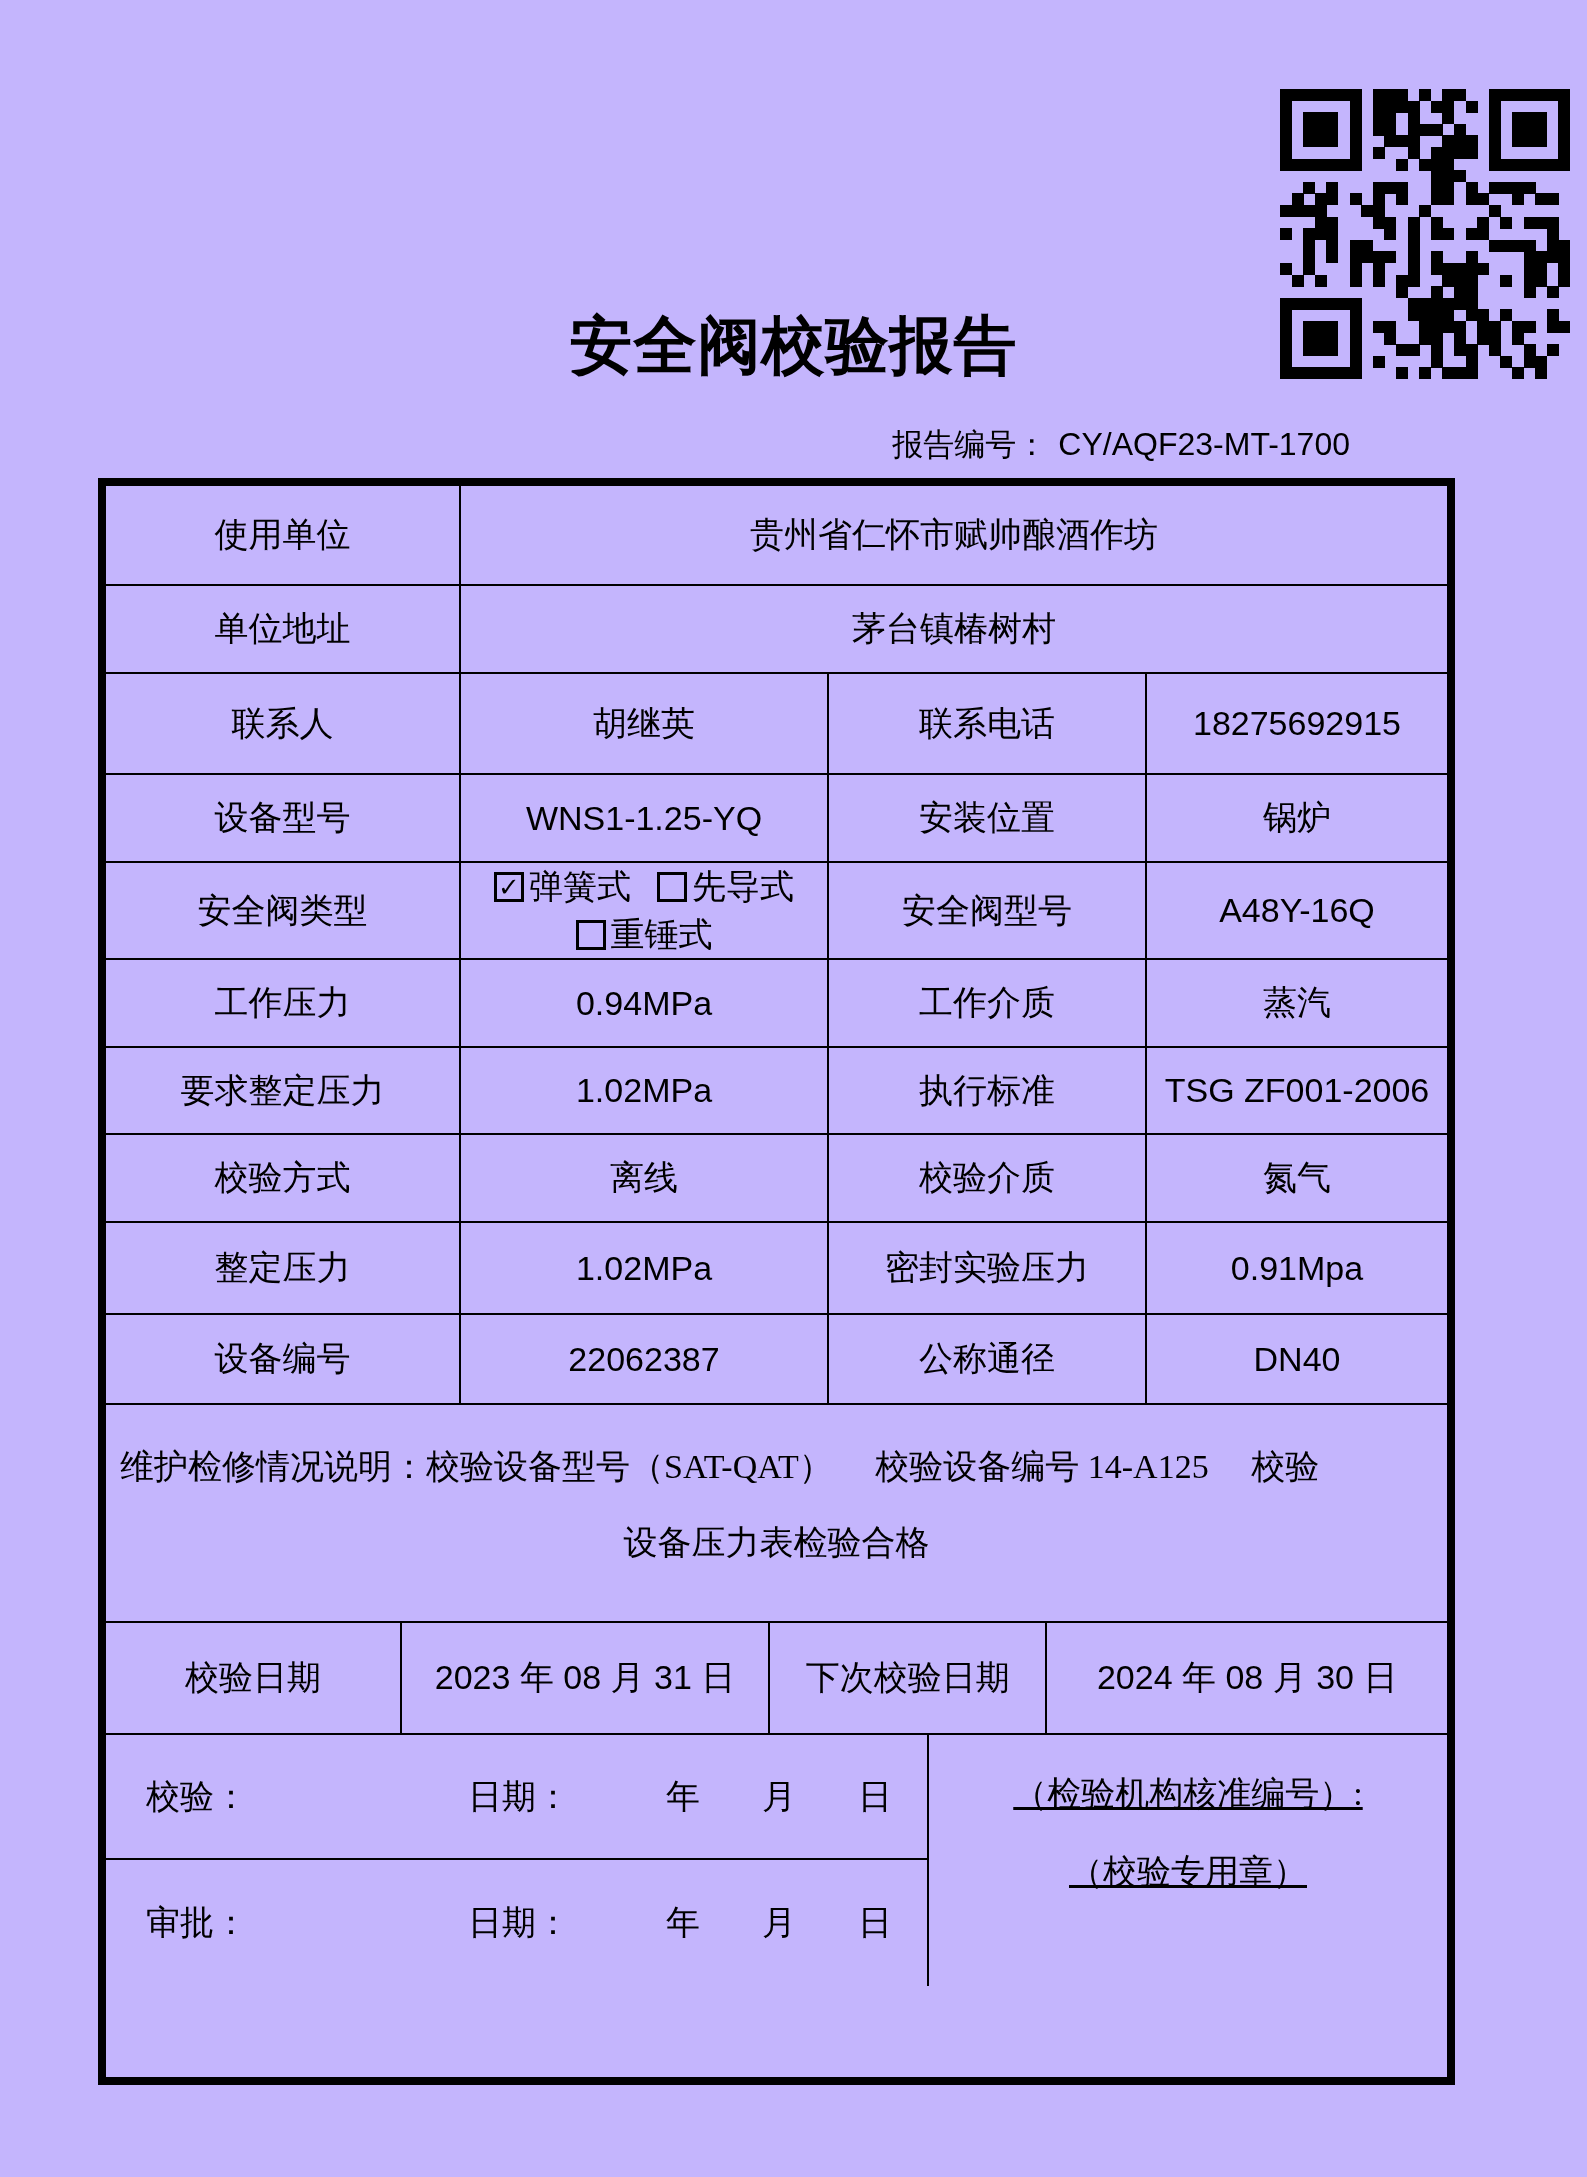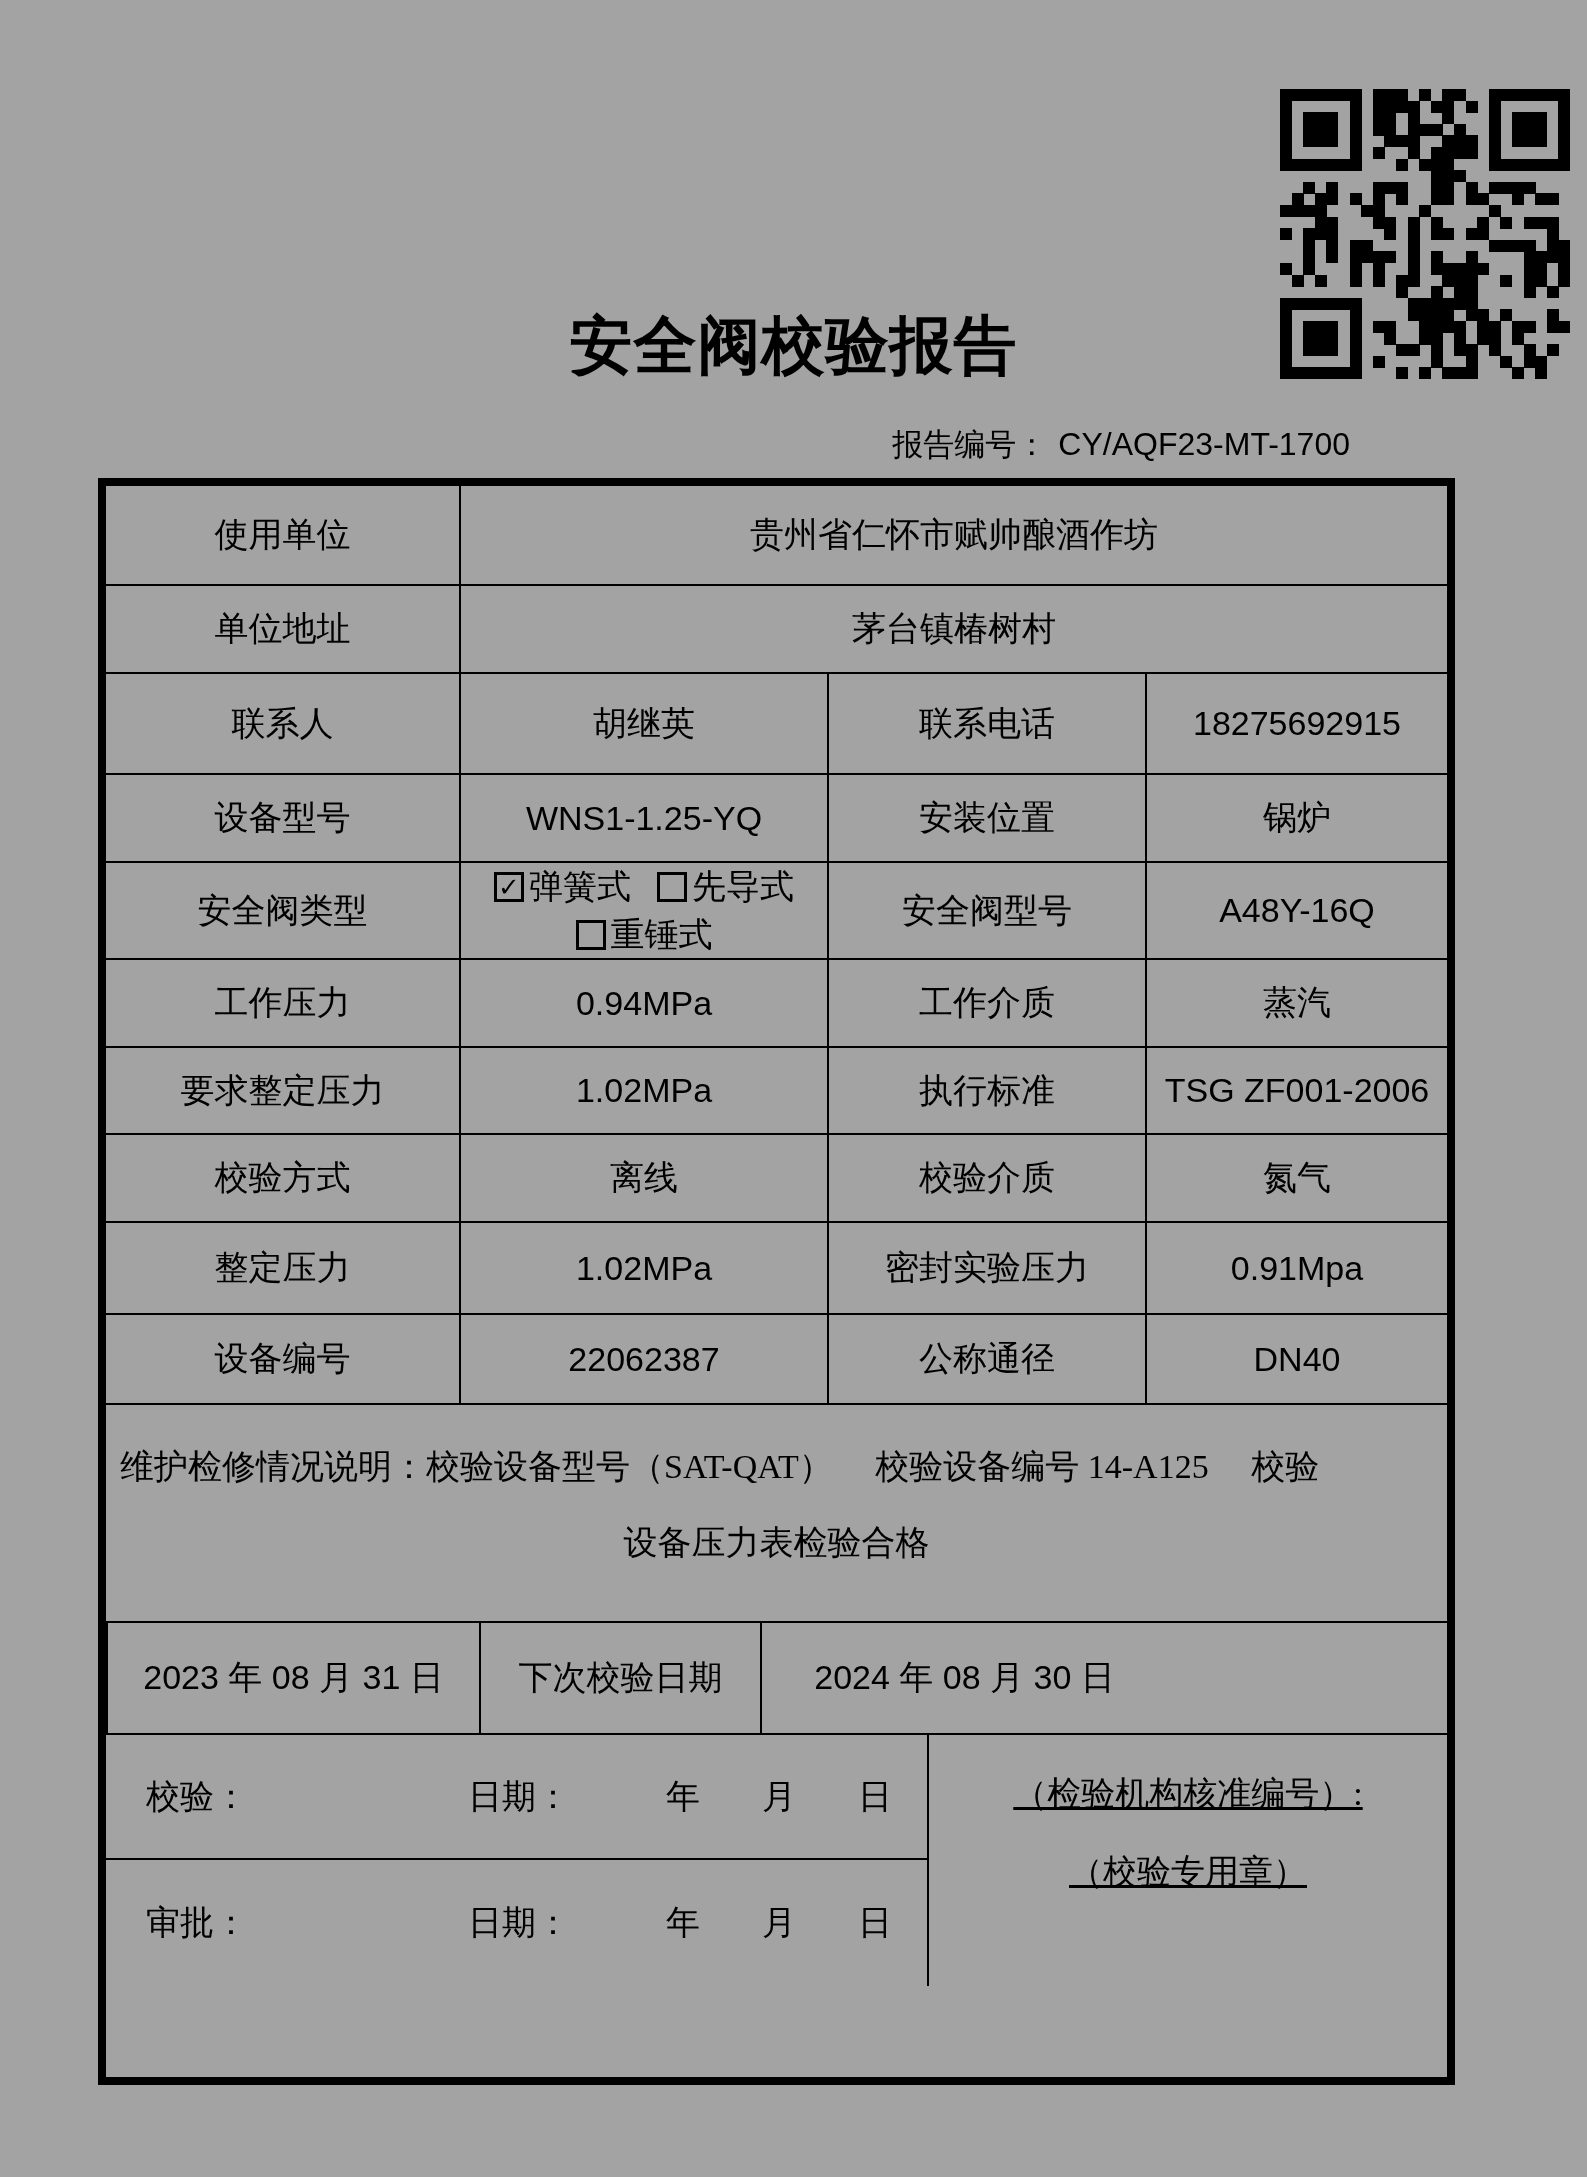--- a/index.html
+++ b/index.html
@@ -1,19 +1,19 @@
 <!DOCTYPE html>
 <html><head>
 <meta charset="utf-8">
 <style>
   html,body{margin:0;padding:0;background:#ffffff;}
   .page{
     position:relative;
     width:1587px;height:2177px;
-    background:#a3a3a3;color:#000;
+    background:#c4b5fd;color:#000;
     font-family:"Liberation Serif","DejaVu Serif",serif;
     overflow:hidden;
   }
   
   .title{
     position:absolute;top:303px;left:0;width:1587px;
     text-align:center;font-size:63px;font-weight:700;
     margin:0;letter-spacing:1px;
   }
   .report-no{
@@ -490,20 +490,21 @@
 
 
     <div class="row h-r12">
       <div class="note-cell">
         <div>维护检修情况说明：校验设备型号（SAT-QAT）　 校验设备编号 14-A125　 校验</div>
         <div class="note-line2">设备压力表检验合格</div>
       </div>
     </div>
 
     <div class="row h-r13">
+      <div class="cell first cB1">校验日期</div>
       <div class="cell cB2 mixed">2023 年 08 月 31 日</div>
       <div class="cell cB3">下次校验日期</div>
       <div class="cell cB4 mixed">2024 年 08 月 30 日</div>
     </div>
 
     <div class="row h-bottom last">
       <div class="sign-col cbl">
         <div class="sign-row h1">
           <span>校验：</span>
           <span class="sign-date">日期：</span>

